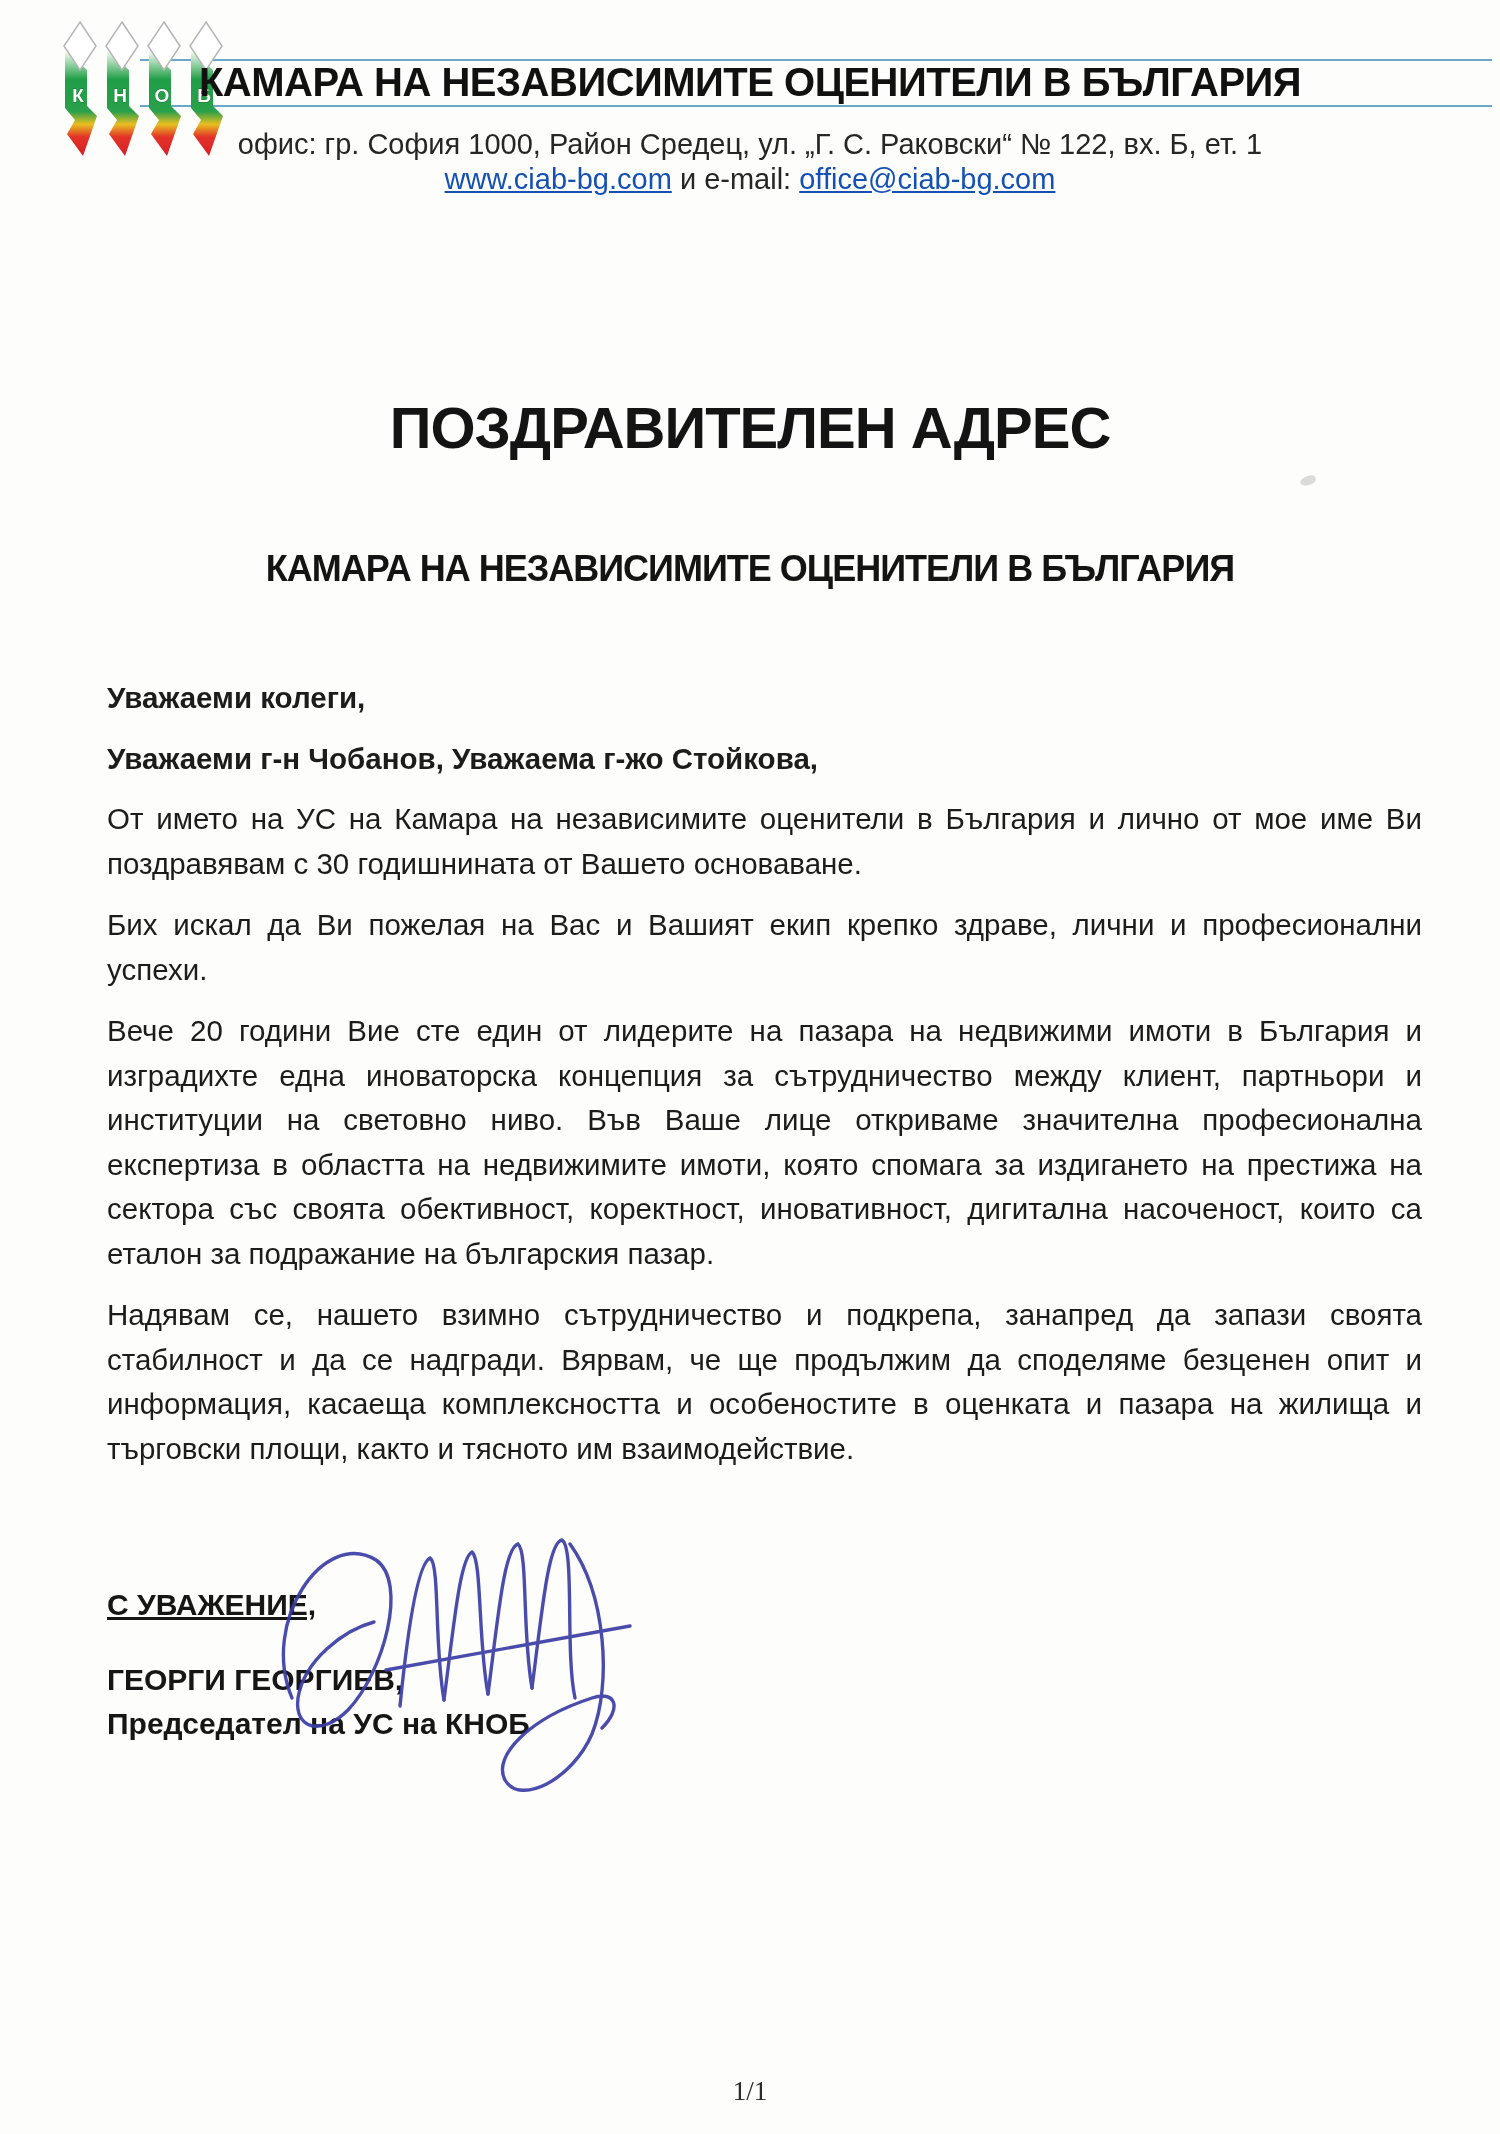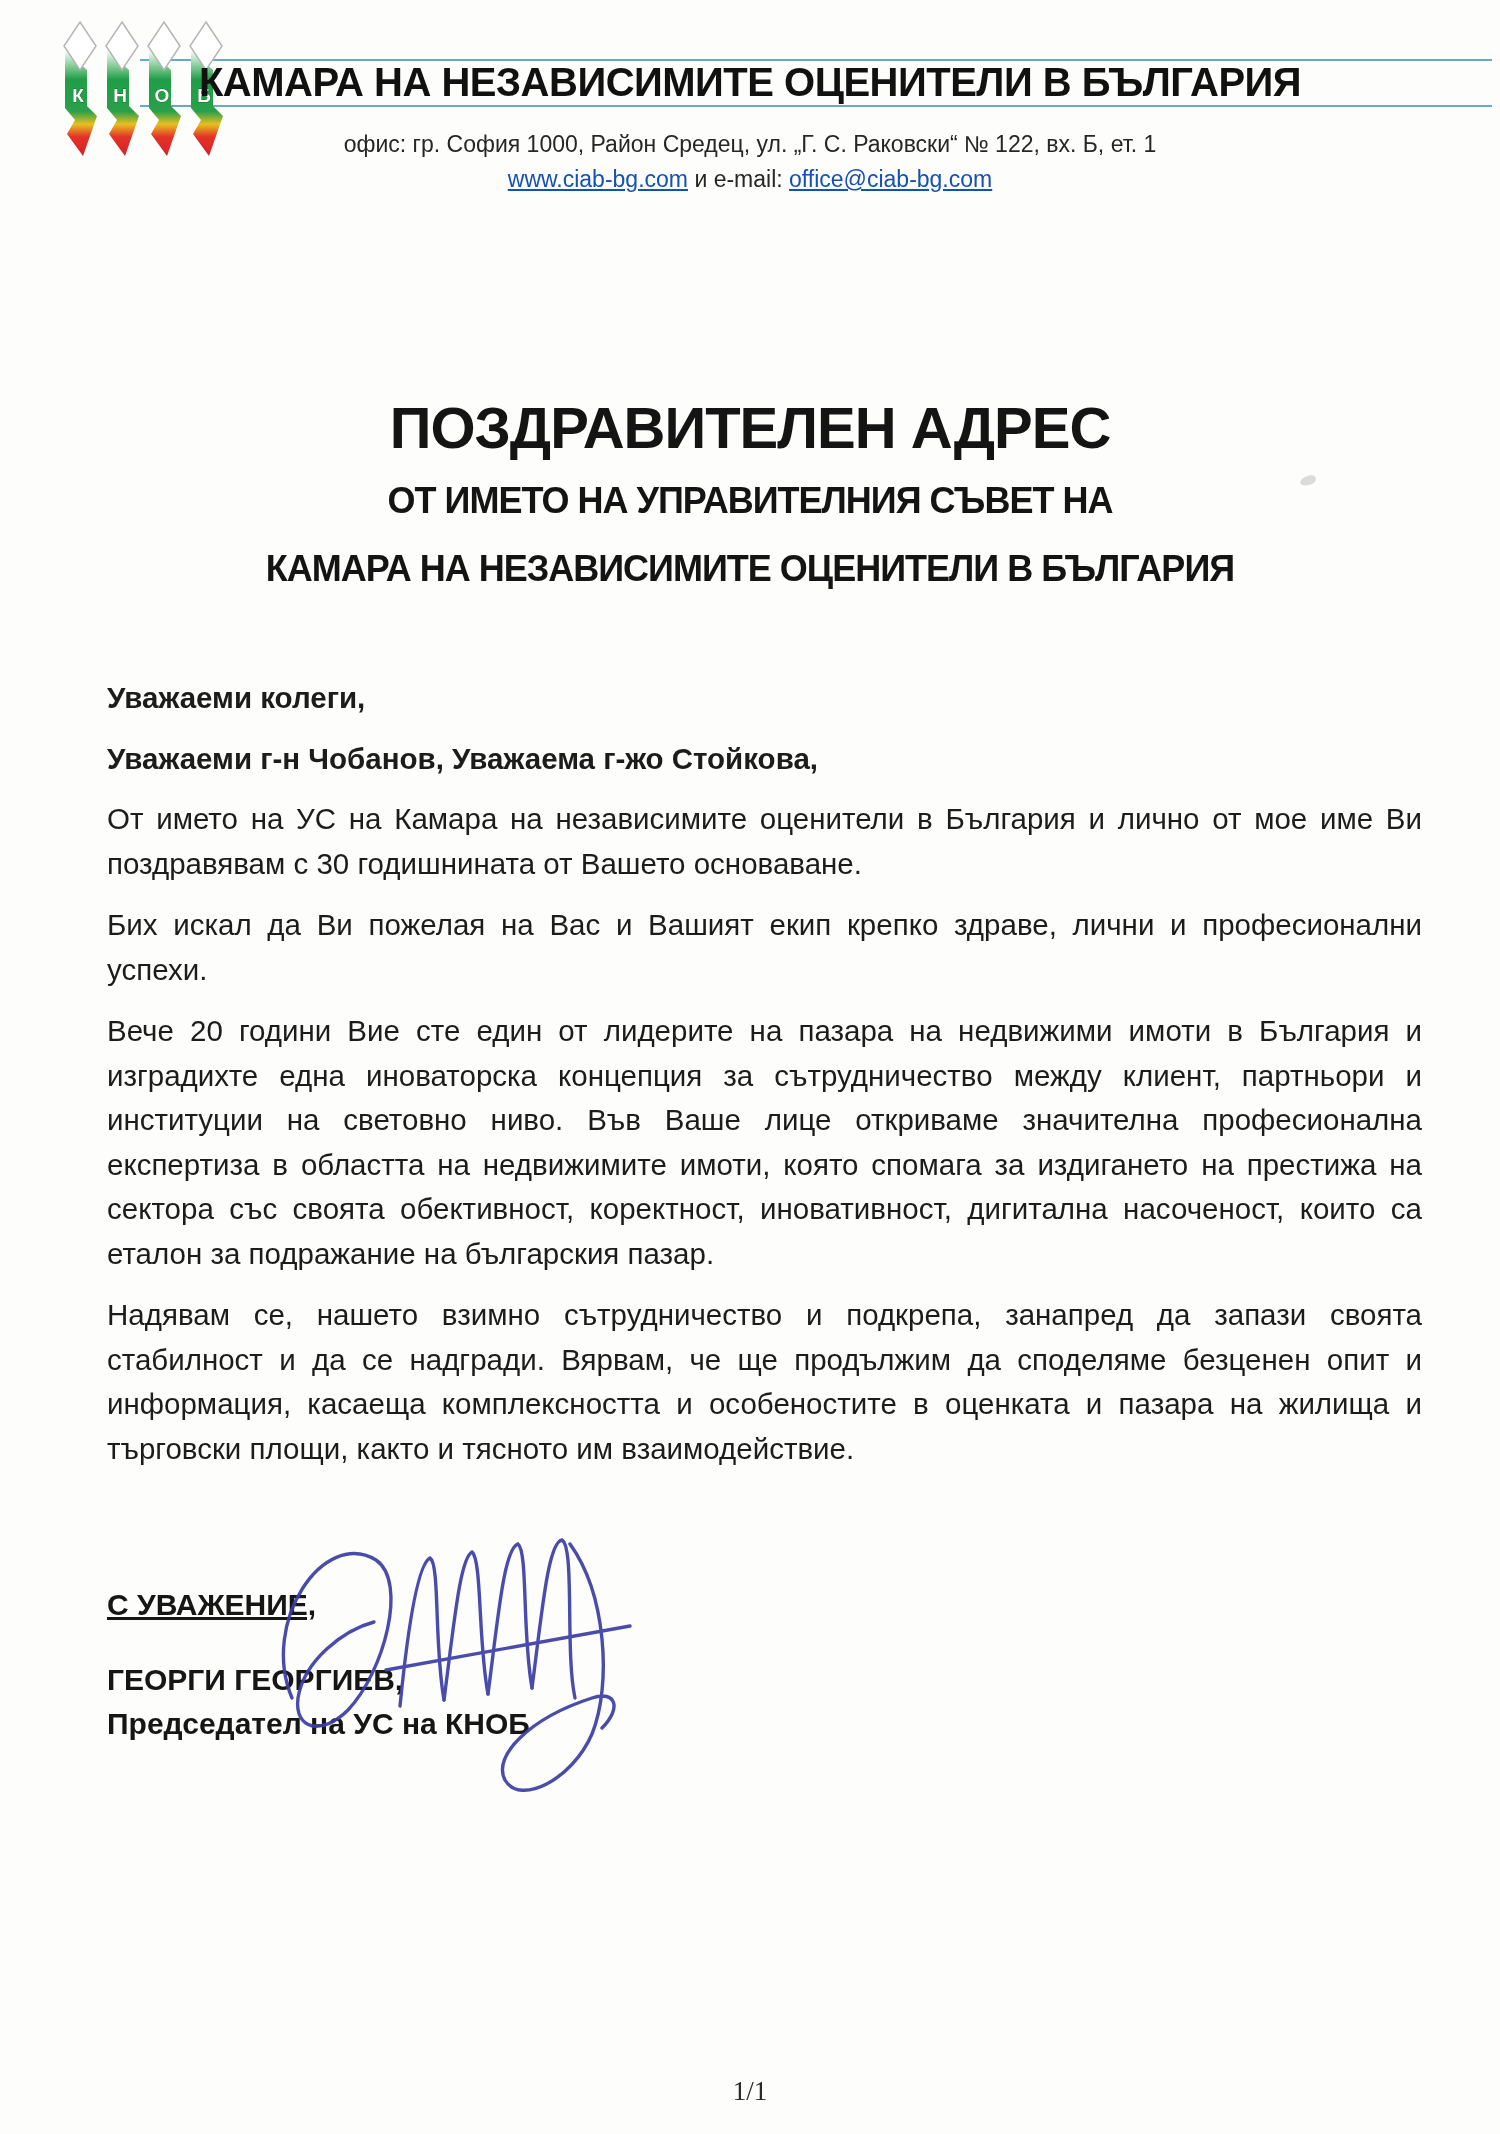--- a/index.html
+++ b/index.html
@@ -18,21 +18,21 @@
   .hline.bottom{top:105px;}
   .logo{position:absolute;left:56px;top:20px;width:178px;height:142px;}
   .org-name{
     position:absolute;top:60px;left:0;width:100%;
     text-align:center;
     font-size:40px;font-weight:bold;color:#111;
     letter-spacing:-0.5px;
   }
   .contact{
     position:absolute;top:127px;left:0;width:100%;
-    text-align:center;font-size:23px;line-height:35px;color:#262626;
+    text-align:center;font-size:29px;line-height:35px;color:#262626;
   }
   .contact a{color:#1550b5;text-decoration:underline;cursor:pointer;}
   
   .doc-title{
     position:absolute;left:0;width:100%;text-align:center;
     font-weight:bold;color:#141414;letter-spacing:-1px;
   }
   .doc-title.main{top:394px;font-size:58px;}
   .doc-title.sub1{top:480px;font-size:36px;}
   .doc-title.sub2{top:548px;font-size:36px;}
@@ -109,21 +109,20 @@
   <div class="contact">
     <div>офис: гр. София 1000, Район Средец, ул. „Г. С. Раковски“ № 122, вх. Б, ет. 1</div>
     <div>
       <a>www.ciab-bg.com</a><span> и e-mail: </span><a>office@ciab-bg.com</a>
     </div>
   </div>
 
   <div class="scan-artifact"></div>
 
   <div class="doc-title main">ПОЗДРАВИТЕЛЕН АДРЕС</div>
-  <div class="doc-title sub1">ОТ ИМЕТО НА УПРАВИТЕЛНИЯ СЪВЕТ НА</div>
   <div class="doc-title sub2">КАМАРА НА НЕЗАВИСИМИТЕ ОЦЕНИТЕЛИ В БЪЛГАРИЯ</div>
 
   <div class="body-text">
     <p class="salutation">Уважаеми колеги,</p>
     <p class="salutation">Уважаеми г-н Чобанов, Уважаема г-жо Стойкова,</p>
     <p class="para">От името на УС на Камара на независимите оценители в България и лично от мое име Ви поздравявам с 30 годишнината от Вашето основаване.</p>
     <p class="para">Бих искал да Ви пожелая на Вас и Вашият екип крепко здраве, лични и професионални успехи.</p>
     <p class="para">Вече 20 години Вие сте един от лидерите на пазара на недвижими имоти в България и изградихте една иноваторска концепция за сътрудничество между клиент, партньори и институции на световно ниво. Във Ваше лице откриваме значителна професионална експертиза в областта на недвижимите имоти, която спомага за издигането на престижа на сектора със своята обективност, коректност, иновативност, дигитална насоченост, които са еталон за подражание на българския пазар.</p>
     <p class="para">Надявам се, нашето взимно сътрудничество и подкрепа, занапред да запази своята стабилност и да се надгради. Вярвам, че ще продължим да споделяме безценен опит и информация, касаеща комплексността и особеностите в оценката и пазара на жилища и търговски площи, както и тясното им взаимодействие.</p>
   </div>

